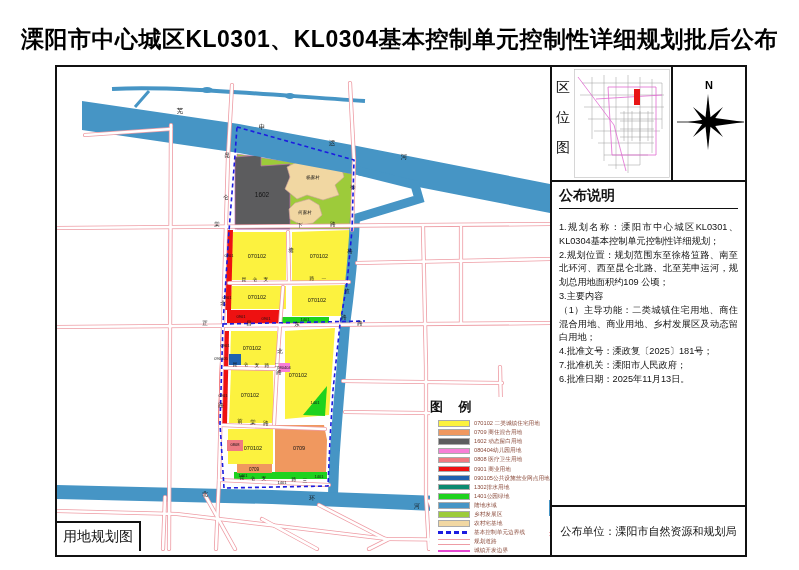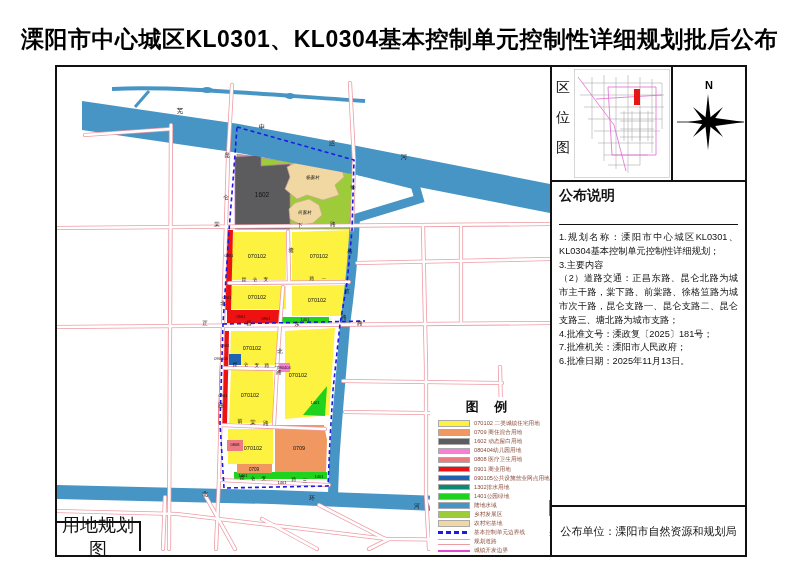--- a/index.html
+++ b/index.html
@@ -5,40 +5,40 @@
   html,body{margin:0;padding:0;background:#fff;width:799px;height:570px;overflow:hidden;
     font-family:"Liberation Sans","DejaVu Sans",sans-serif;}
   #page{position:relative;width:799px;height:570px;background:#fff;border-radius:27px;}
   #main-title{position:absolute;left:0;top:24px;width:799px;text-align:center;
     font-size:23px;font-weight:900;color:#000;letter-spacing:0.5px;}
   #frame{position:absolute;left:55px;top:65px;width:688px;height:488px;border:2px solid #111;box-sizing:content-box;}
   #map-area{position:absolute;left:0;top:0;width:495px;height:488px;border-right:2px solid #111;box-sizing:border-box;overflow:hidden;background:#fff;}
   #map-svg{position:absolute;left:0;top:0;}
   
   #legend{position:absolute;left:373px;top:330px;width:119px;height:155px;background:#fff;z-index:5;}
-  #legend-title{text-align:center;font-size:13px;font-weight:bold;letter-spacing:6px;color:#111;margin:1px 0 3px 0;}
+  #legend-title{text-align:left;font-size:13px;font-weight:bold;letter-spacing:6px;color:#111;margin:1px 0 3px 0;}
   .lg-row{display:flex;align-items:center;height:9.1px;padding-left:8px;}
   .lg-sym{width:32px;height:6.5px;flex:0 0 32px;margin-right:4px;border:0.5px solid #aaa;box-sizing:border-box;}
   .lg-sym.dash{border:none;height:3px;background:repeating-linear-gradient(90deg,var(--bound) 0 5px,transparent 5px 8px);}
   .lg-sym.road{border:none;height:6px;border-top:1.3px solid var(--road-edge);border-bottom:1.3px solid var(--road-edge);background:#fff;}
   .lg-sym.line{border:none;height:1.8px;background:var(--devline);}
   .lg-label{font-size:5.8px;color:#8a4a3a;white-space:nowrap;transform:scale(0.98);transform-origin:left center;}
   
   #sheet-caption{position:absolute;left:0px;top:454px;width:84px;height:30px;border-top:2px solid #111;border-right:2px solid #111;
-     box-sizing:border-box;display:flex;align-items:center;justify-content:center;font-size:18px;color:#111;background:#fff;z-index:6;text-align:center;}
+     box-sizing:border-box;display:flex;align-items:center;justify-content:center;font-size:14px;color:#111;background:#fff;z-index:6;text-align:center;}
   
   #right-col{position:absolute;left:495px;top:0;width:193px;height:488px;}
   #loc-row{position:absolute;left:0;top:0;width:193px;height:113px;border-bottom:2px solid #111;box-sizing:content-box;}
   #loc-cell{position:absolute;left:0;top:0;width:121px;height:113px;border-right:2px solid #111;box-sizing:border-box;}
   #loc-chars{position:absolute;left:4px;top:12px;width:16px;display:flex;flex-direction:column;gap:12px;}
   #loc-chars span{font-size:14px;color:#111;}
   #loc-map{position:absolute;left:22px;top:2px;}
   #north-cell{position:absolute;left:123px;top:0;width:70px;height:113px;}
   #notice{position:absolute;left:0;top:115px;width:193px;height:321px;padding:5px 7px;box-sizing:border-box;}
-  #notice-title{font-size:14px;font-weight:bold;color:#111;border-bottom:1.5px solid #111;padding-bottom:19px;margin-bottom:6px;}
+  #notice-title{font-size:14px;font-weight:bold;color:#111;border-bottom:1.5px solid #111;padding-bottom:3px;margin-bottom:12px;}
   .notice-line{font-size:9.2px;line-height:1.5;color:#111;text-align:justify;}
   #publisher{position:absolute;left:0;top:438px;width:193px;height:50px;border-top:2px solid #111;box-sizing:border-box;
      display:flex;align-items:center;justify-content:center;font-size:11px;color:#111;}
   
   .road{stroke:var(--road-edge);stroke-width:4.2;fill:none;stroke-linecap:round;}
   .road-core{stroke:#fff;stroke-width:2.6;fill:none;stroke-linecap:round;}
   .river{fill:var(--water);stroke:none;}
   .river-line{stroke:var(--water);fill:none;}
   .bound{stroke:var(--bound);stroke-width:1.6;fill:none;stroke-dasharray:4 3;}
   text.mlab{font-family:"Liberation Sans","DejaVu Sans",sans-serif;fill:#141414;text-anchor:middle;}
@@ -337,22 +337,23 @@
               <polygon points="48,70 32,57 36,53"></polygon>
             </g>
           </svg>
         </div>
       </div>
 
       <div id="notice">
         <div id="notice-title">公布说明</div>
         <div id="notice-body">
             <div class="notice-line">1.规划名称：溧阳市中心城区KL0301、KL0304基本控制单元控制性详细规划；</div>
+            <div class="notice-line">2.规划位置：规划范围东至徐格笪路、南至北环河、西至昆仑北路、北至芜申运河，规划总用地面积约109 公顷；</div>
             <div class="notice-line">3.主要内容</div>
-            <div class="notice-line">（2）道路交通：正昌东路、昆仑北路为城市主干路，棠下路、前棠路、徐格笪路为城市次干路，昆仑支路一、昆仑支路二、昆仑支路三、塘北路为城市支路；</div>
+            <div class="notice-line">（1）主导功能：二类城镇住宅用地、商住混合用地、商业用地、乡村发展区及动态留白用地；</div>
             <div class="notice-line">4.批准文号：溧政复〔2025〕181号；</div>
             <div class="notice-line">7.批准机关：溧阳市人民政府；</div>
             <div class="notice-line">6.批准日期：2025年11月13日。</div>
           </div>
       </div>
 
       <div id="publisher">公布单位：溧阳市自然资源和规划局</div>
     </div>
 
   </div>

